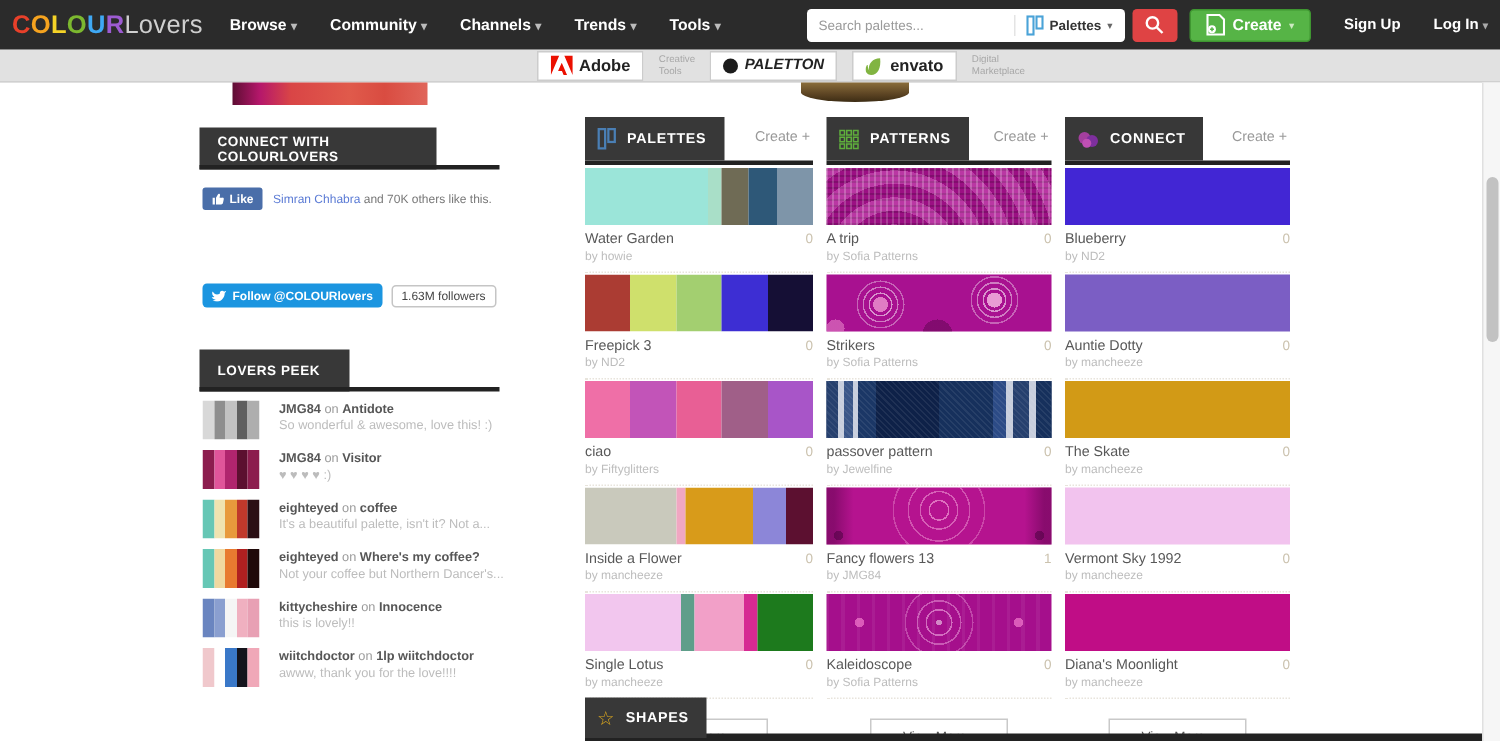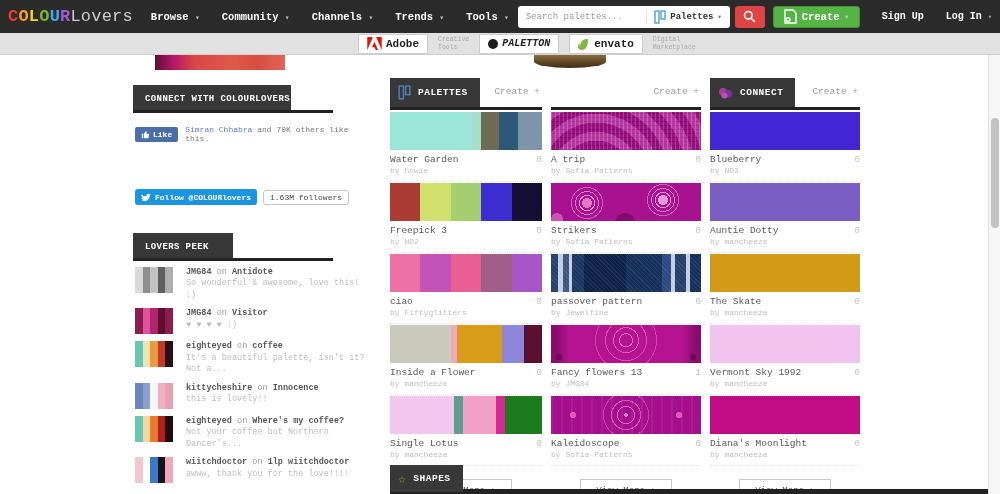--- a/index.html
+++ b/index.html
@@ -1,18 +1,18 @@
 <!DOCTYPE html>
 <html><head>
 <meta charset="utf-8">
 <style>
   * { margin:0; padding:0; box-sizing:border-box; }
   html,body { background:#fff; }
   .screen{ position:relative; width:1000px; height:494px; overflow:hidden;
-           font-family:Liberation Mono, monospace; background:#fff; }
+           font-family:Liberation Sans, sans-serif; background:#fff; }
 
   
   .navbar{ position:absolute; left:0; top:0; width:1000px; height:33px; background:#2b2b2b;
            display:flex; align-items:center; padding:0 8px; z-index:30;}
   .logo{ font-size:17px; font-weight:bold; letter-spacing:.2px; margin-right:18px; cursor:pointer;}
   .logo .rest{ color:#cfcfcf; font-weight:normal;}
   .nav-menu{ display:flex; gap:22px; }
   .nav-item{ color:#fff; font-size:10.5px; font-weight:bold; cursor:pointer; white-space:nowrap;}
   .nav-item .car{ font-size:8px; color:#bbb; }
   .nav-spacer{ flex:1; }
@@ -257,42 +257,42 @@
             <span style="display: block; height: 100%; background: rgb(192, 57, 43); width: 20%;"></span>
             <span style="display: block; height: 100%; background: rgb(43, 15, 20); width: 20%;"></span>
           </span>
         <span class="peek-text">
             <div class="peek-line1"><b>eighteyed</b> <span>on</span> <b>coffee</b></div>
             <div class="peek-comment">It's a beautiful palette, isn't it? Not a...</div>
           </span>
       </div>
       <div class="peek-item">
         <span class="peek-thumb">
+            <span style="display: block; height: 100%; background: rgb(102, 199, 181); width: 20%;"></span>
+            <span style="display: block; height: 100%; background: rgb(240, 216, 160); width: 20%;"></span>
+            <span style="display: block; height: 100%; background: rgb(232, 122, 48); width: 20%;"></span>
+            <span style="display: block; height: 100%; background: rgb(176, 32, 32); width: 20%;"></span>
+            <span style="display: block; height: 100%; background: rgb(32, 10, 10); width: 20%;"></span>
+          </span>
+        <span class="peek-text">
+            <div class="peek-line1"><b>eighteyed</b> <span>on</span> <b>Where's my coffee?</b></div>
+            <div class="peek-comment">Not your coffee but Northern Dancer's...</div>
+          </span>
+      </div>
+      <div class="peek-item">
+        <span class="peek-thumb">
             <span style="display: block; height: 100%; background: rgb(106, 133, 192); width: 20%;"></span>
             <span style="display: block; height: 100%; background: rgb(138, 159, 208); width: 20%;"></span>
             <span style="display: block; height: 100%; background: rgb(245, 245, 245); width: 20%;"></span>
             <span style="display: block; height: 100%; background: rgb(240, 176, 192); width: 20%;"></span>
             <span style="display: block; height: 100%; background: rgb(232, 160, 180); width: 20%;"></span>
           </span>
         <span class="peek-text">
             <div class="peek-line1"><b>kittycheshire</b> <span>on</span> <b>Innocence</b></div>
             <div class="peek-comment">this is lovely!!</div>
-          </span>
-      </div>
-      <div class="peek-item">
-        <span class="peek-thumb">
-            <span style="display: block; height: 100%; background: rgb(102, 199, 181); width: 20%;"></span>
-            <span style="display: block; height: 100%; background: rgb(240, 216, 160); width: 20%;"></span>
-            <span style="display: block; height: 100%; background: rgb(232, 122, 48); width: 20%;"></span>
-            <span style="display: block; height: 100%; background: rgb(176, 32, 32); width: 20%;"></span>
-            <span style="display: block; height: 100%; background: rgb(32, 10, 10); width: 20%;"></span>
-          </span>
-        <span class="peek-text">
-            <div class="peek-line1"><b>eighteyed</b> <span>on</span> <b>Where's my coffee?</b></div>
-            <div class="peek-comment">Not your coffee but Northern Dancer's...</div>
           </span>
       </div>
       <div class="peek-item">
         <span class="peek-thumb">
             <span style="display: block; height: 100%; background: rgb(240, 200, 204); width: 20%;"></span>
             <span style="display: block; height: 100%; background: rgb(255, 255, 255); width: 20%;"></span>
             <span style="display: block; height: 100%; background: rgb(58, 120, 200); width: 20%;"></span>
             <span style="display: block; height: 100%; background: rgb(20, 20, 28); width: 20%;"></span>
             <span style="display: block; height: 100%; background: rgb(240, 168, 184); width: 20%;"></span>
           </span>
@@ -386,20 +386,36 @@
             <span class="itm-title">Single Lotus</span>
             <span class="itm-count">0</span>
           </div>
         <div class="itm-author">by mancheeze</div>
       </div>
       <div class="viewmore">View More ›</div>
     </div>
 
     <div class="col">
       <div class="col-head">
+        <div class="blacktab col-tab">
+          <svg width="14" height="14" viewBox="0 0 14 14">
+              <g fill="none" stroke="#5fae3c" stroke-width="1">
+                <rect x="1" y="1" width="3" height="3"></rect>
+                <rect x="5.5" y="1" width="3" height="3"></rect>
+                <rect x="10" y="1" width="3" height="3"></rect>
+                <rect x="1" y="5.5" width="3" height="3"></rect>
+                <rect x="5.5" y="5.5" width="3" height="3"></rect>
+                <rect x="10" y="5.5" width="3" height="3"></rect>
+                <rect x="1" y="10" width="3" height="3"></rect>
+                <rect x="5.5" y="10" width="3" height="3"></rect>
+                <rect x="10" y="10" width="3" height="3"></rect>
+              </g>
+            </svg>
+          <span>PATTERNS</span>
+        </div>
         <span class="create-link">Create +</span>
       </div>
       <div class="itm">
         <div class="itm-img pat-waves" style="background-color: rgb(173, 17, 146);"></div>
         <div class="itm-titlerow">
             <span class="itm-title">A trip</span>
             <span class="itm-count">0</span>
           </div>
         <div class="itm-author">by Sofia Patterns</div>
       </div>

